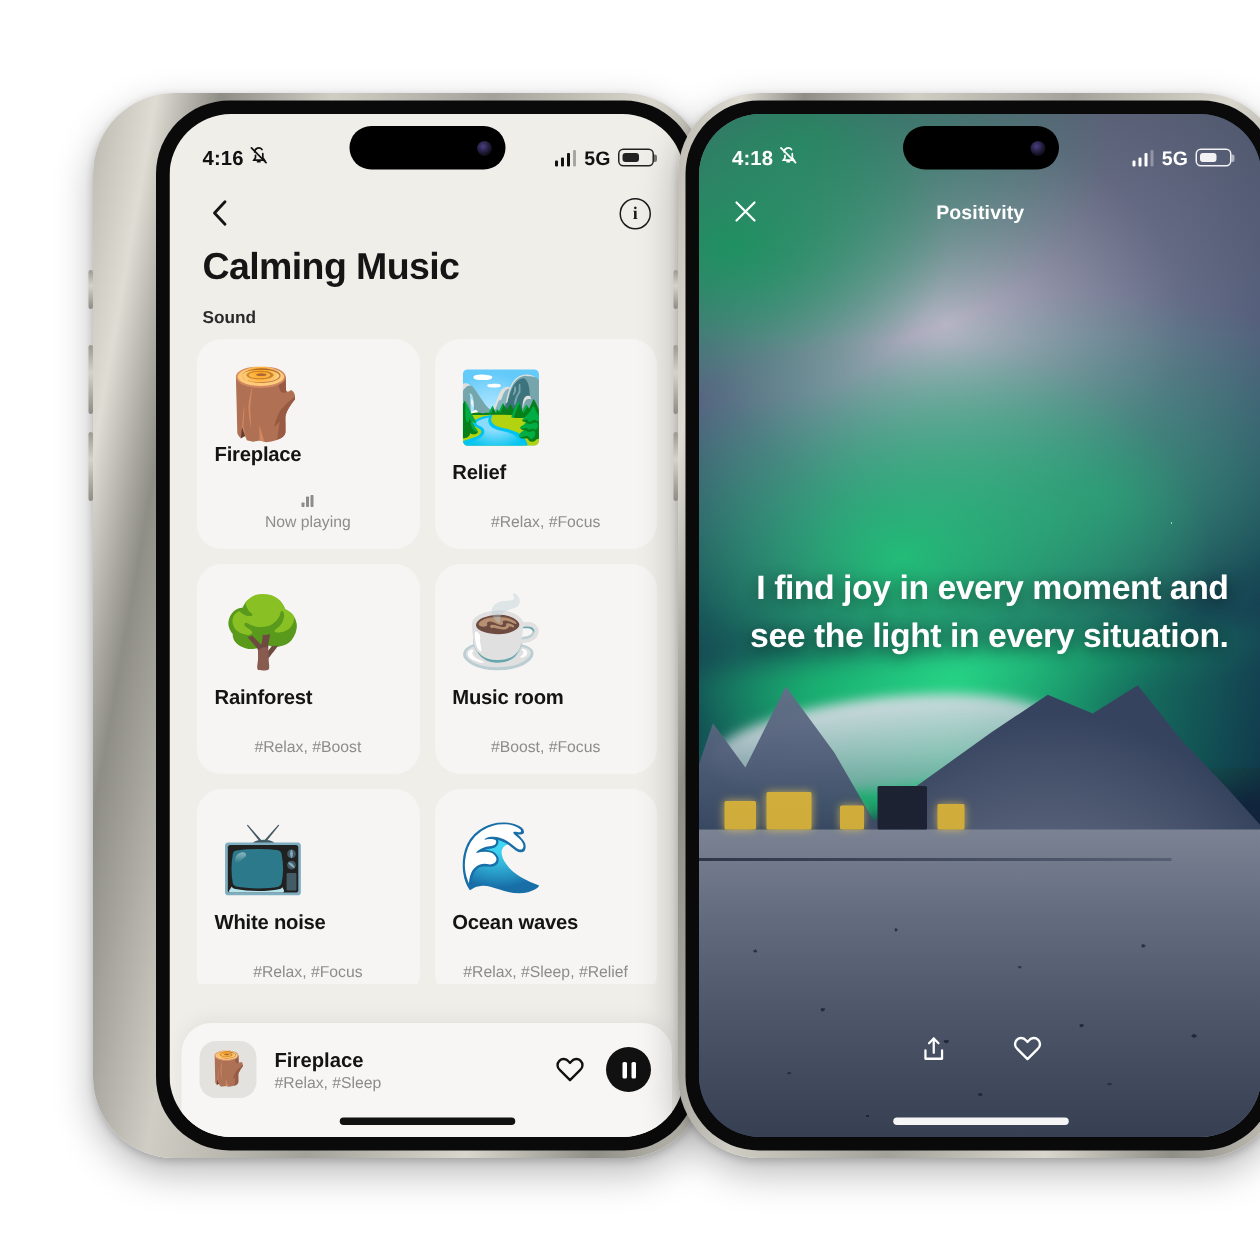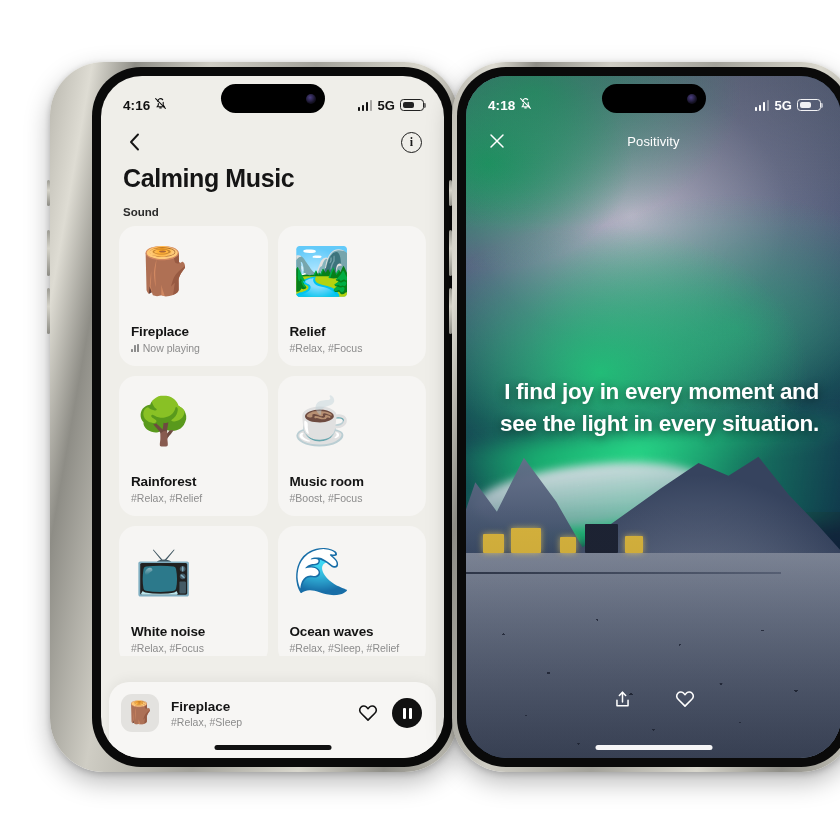--- a/index.html
+++ b/index.html
@@ -98,21 +98,21 @@
     content:""; position:absolute; right:-3.4px; top:3.4px;
     width:2px; height:4.4px; border-radius:0 1.4px 1.4px 0;
     background: currentColor; opacity:.6;
   }
   .battery i {
     position:absolute; left:1.6px; top:1.6px; bottom:1.6px;
     width: 11px; border-radius: 2px; background: currentColor;
   }
 
   
-  #phone-left { left: 50px; top: 62px; width: 408px; height: 710px; padding-left: 42px; }
+  #phone-left { left: 62px; top: 62px; width: 408px; height: 710px; padding-left: 42px; }
   .app-light { position:absolute; inset:0; background: #efeee9; }
 
   .navbar {
     position: absolute; top: 48px; left: 0; right: 0;
     height: 36px;
     display:flex; align-items:center; justify-content:space-between;
     padding: 0 22px;
   }
   .back-chevron {
     width: 22px; height: 22px;
@@ -166,22 +166,22 @@
     height: 58px;
     display: flex;
     align-items: center;
     filter: saturate(1.05);
   }
   .card-title {
     font-size: 13.5px; font-weight: bold; color:#141414;
     letter-spacing: -.15px;
   }
   .card-sub {
-    font-size: 10.5px; color:#8c8c8c; margin-top: 3px;
-    display:flex; align-items:center; gap: 4px;
+    font-size: 10.5px; color:#8c8c8c; margin-top: 20px;
+    display:flex; align-items:center; gap: 4px; flex-direction: column;
   }
   .eq { display:flex; align-items:flex-end; gap:1.2px; height:8px; }
   .eq i { display:block; width:1.8px; background:#8c8c8c; border-radius:.5px; }
   .eq i:nth-child(1){ height:3px; }
   .eq i:nth-child(2){ height:7px; }
   .eq i:nth-child(3){ height:8px; }
 
   
   .mini-player {
     position:absolute;
@@ -296,21 +296,21 @@
   .photo-dim {
     position:absolute; inset:0;
     background: linear-gradient(180deg, rgba(10,16,30,.22) 0%, rgba(10,16,30,0) 22%, rgba(10,16,30,0) 62%, rgba(10,16,30,.18) 100%);
   }
 
   .photo-nav {
     position:absolute; top: 48px; left:0; right:0; height: 34px;
     display:flex; align-items:center; justify-content:center;
     z-index: 20;
   }
-  .photo-title { font-size: 13px; font-weight: normal; color:#fff; letter-spacing:.1px; }
+  .photo-title { font-size: 13px; font-weight: bold; color:#fff; letter-spacing:.1px; }
   .close-btn {
     position:absolute; left: 20px; top: 50%; transform: translateY(-50%);
     width: 22px; height: 22px; cursor:pointer;
     display:flex; align-items:center; justify-content:center;
   }
   .quote {
     position:absolute; left: 22px; right: 22px; top: 300px;
     z-index: 20;
     text-align:right;
     color:#fff;
@@ -421,21 +421,21 @@
                 <span>#Relax, #Focus</span>
               </div>
             </div>
           </div>
 
           <div class="card">
             <div class="card-emoji">🌳</div>
             <div>
               <div class="card-title">Rainforest</div>
               <div class="card-sub">
-                <span>#Relax, #Relief</span>
+                <span>#Relax, #Boost</span>
               </div>
             </div>
           </div>
 
           <div class="card">
             <div class="card-emoji">☕</div>
             <div>
               <div class="card-title">Music room</div>
               <div class="card-sub">
                 <span>#Boost, #Focus</span>

